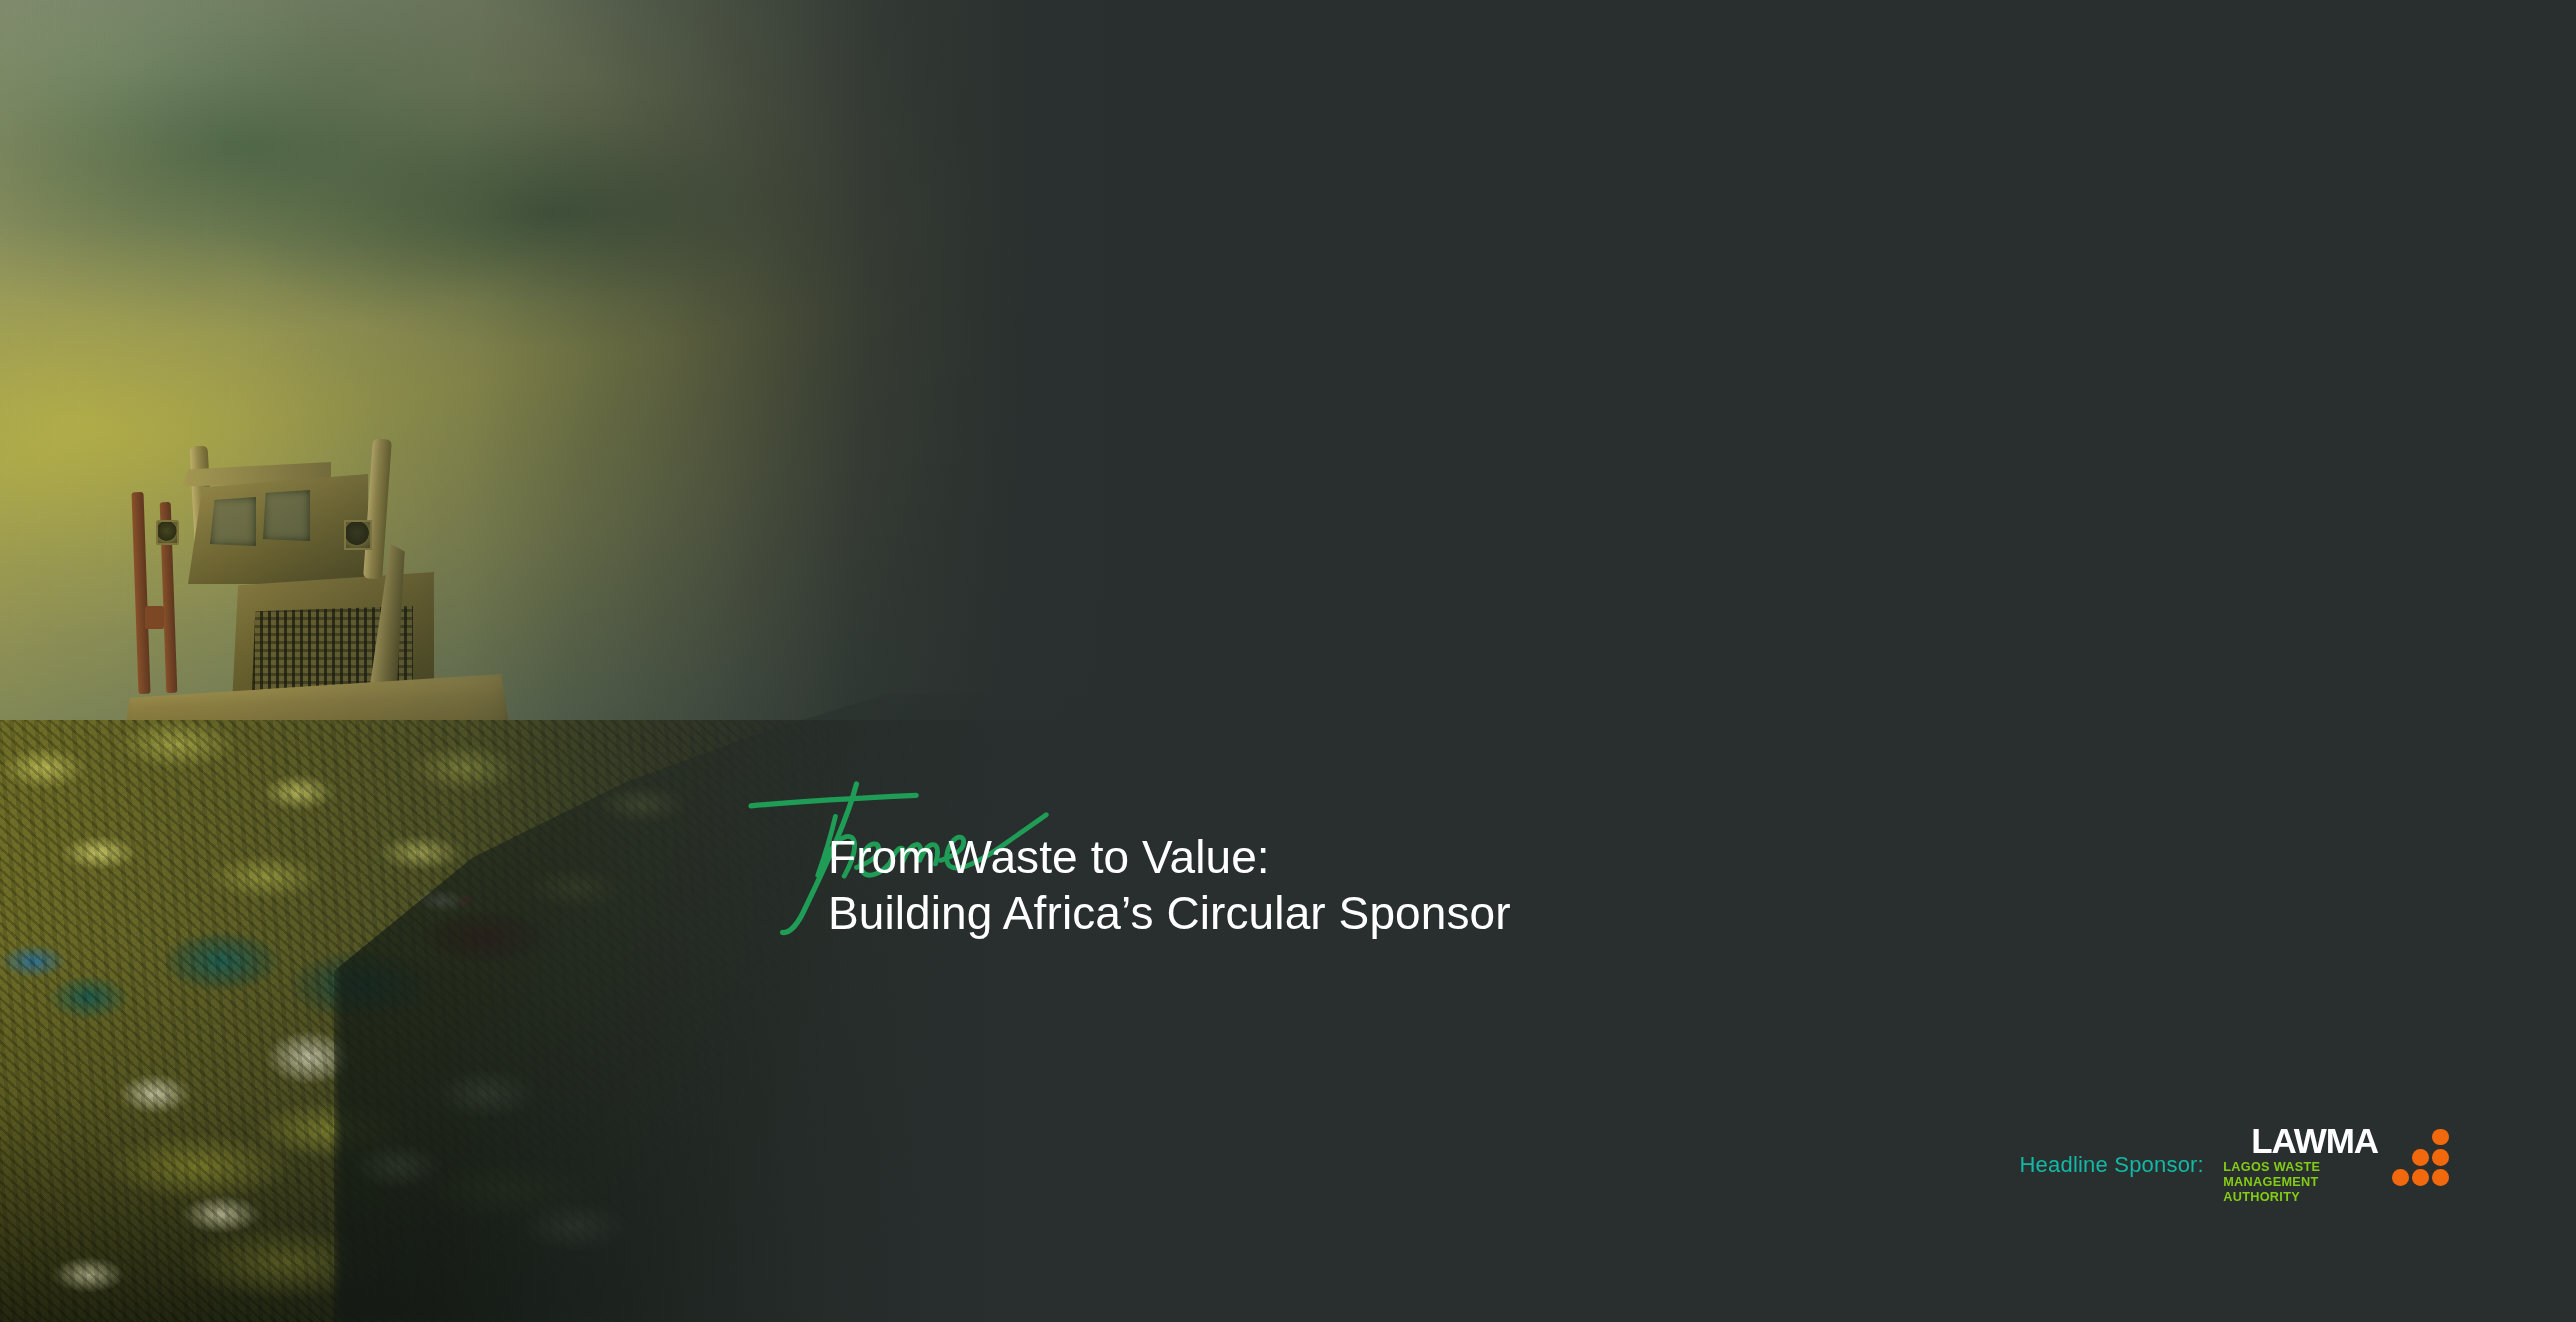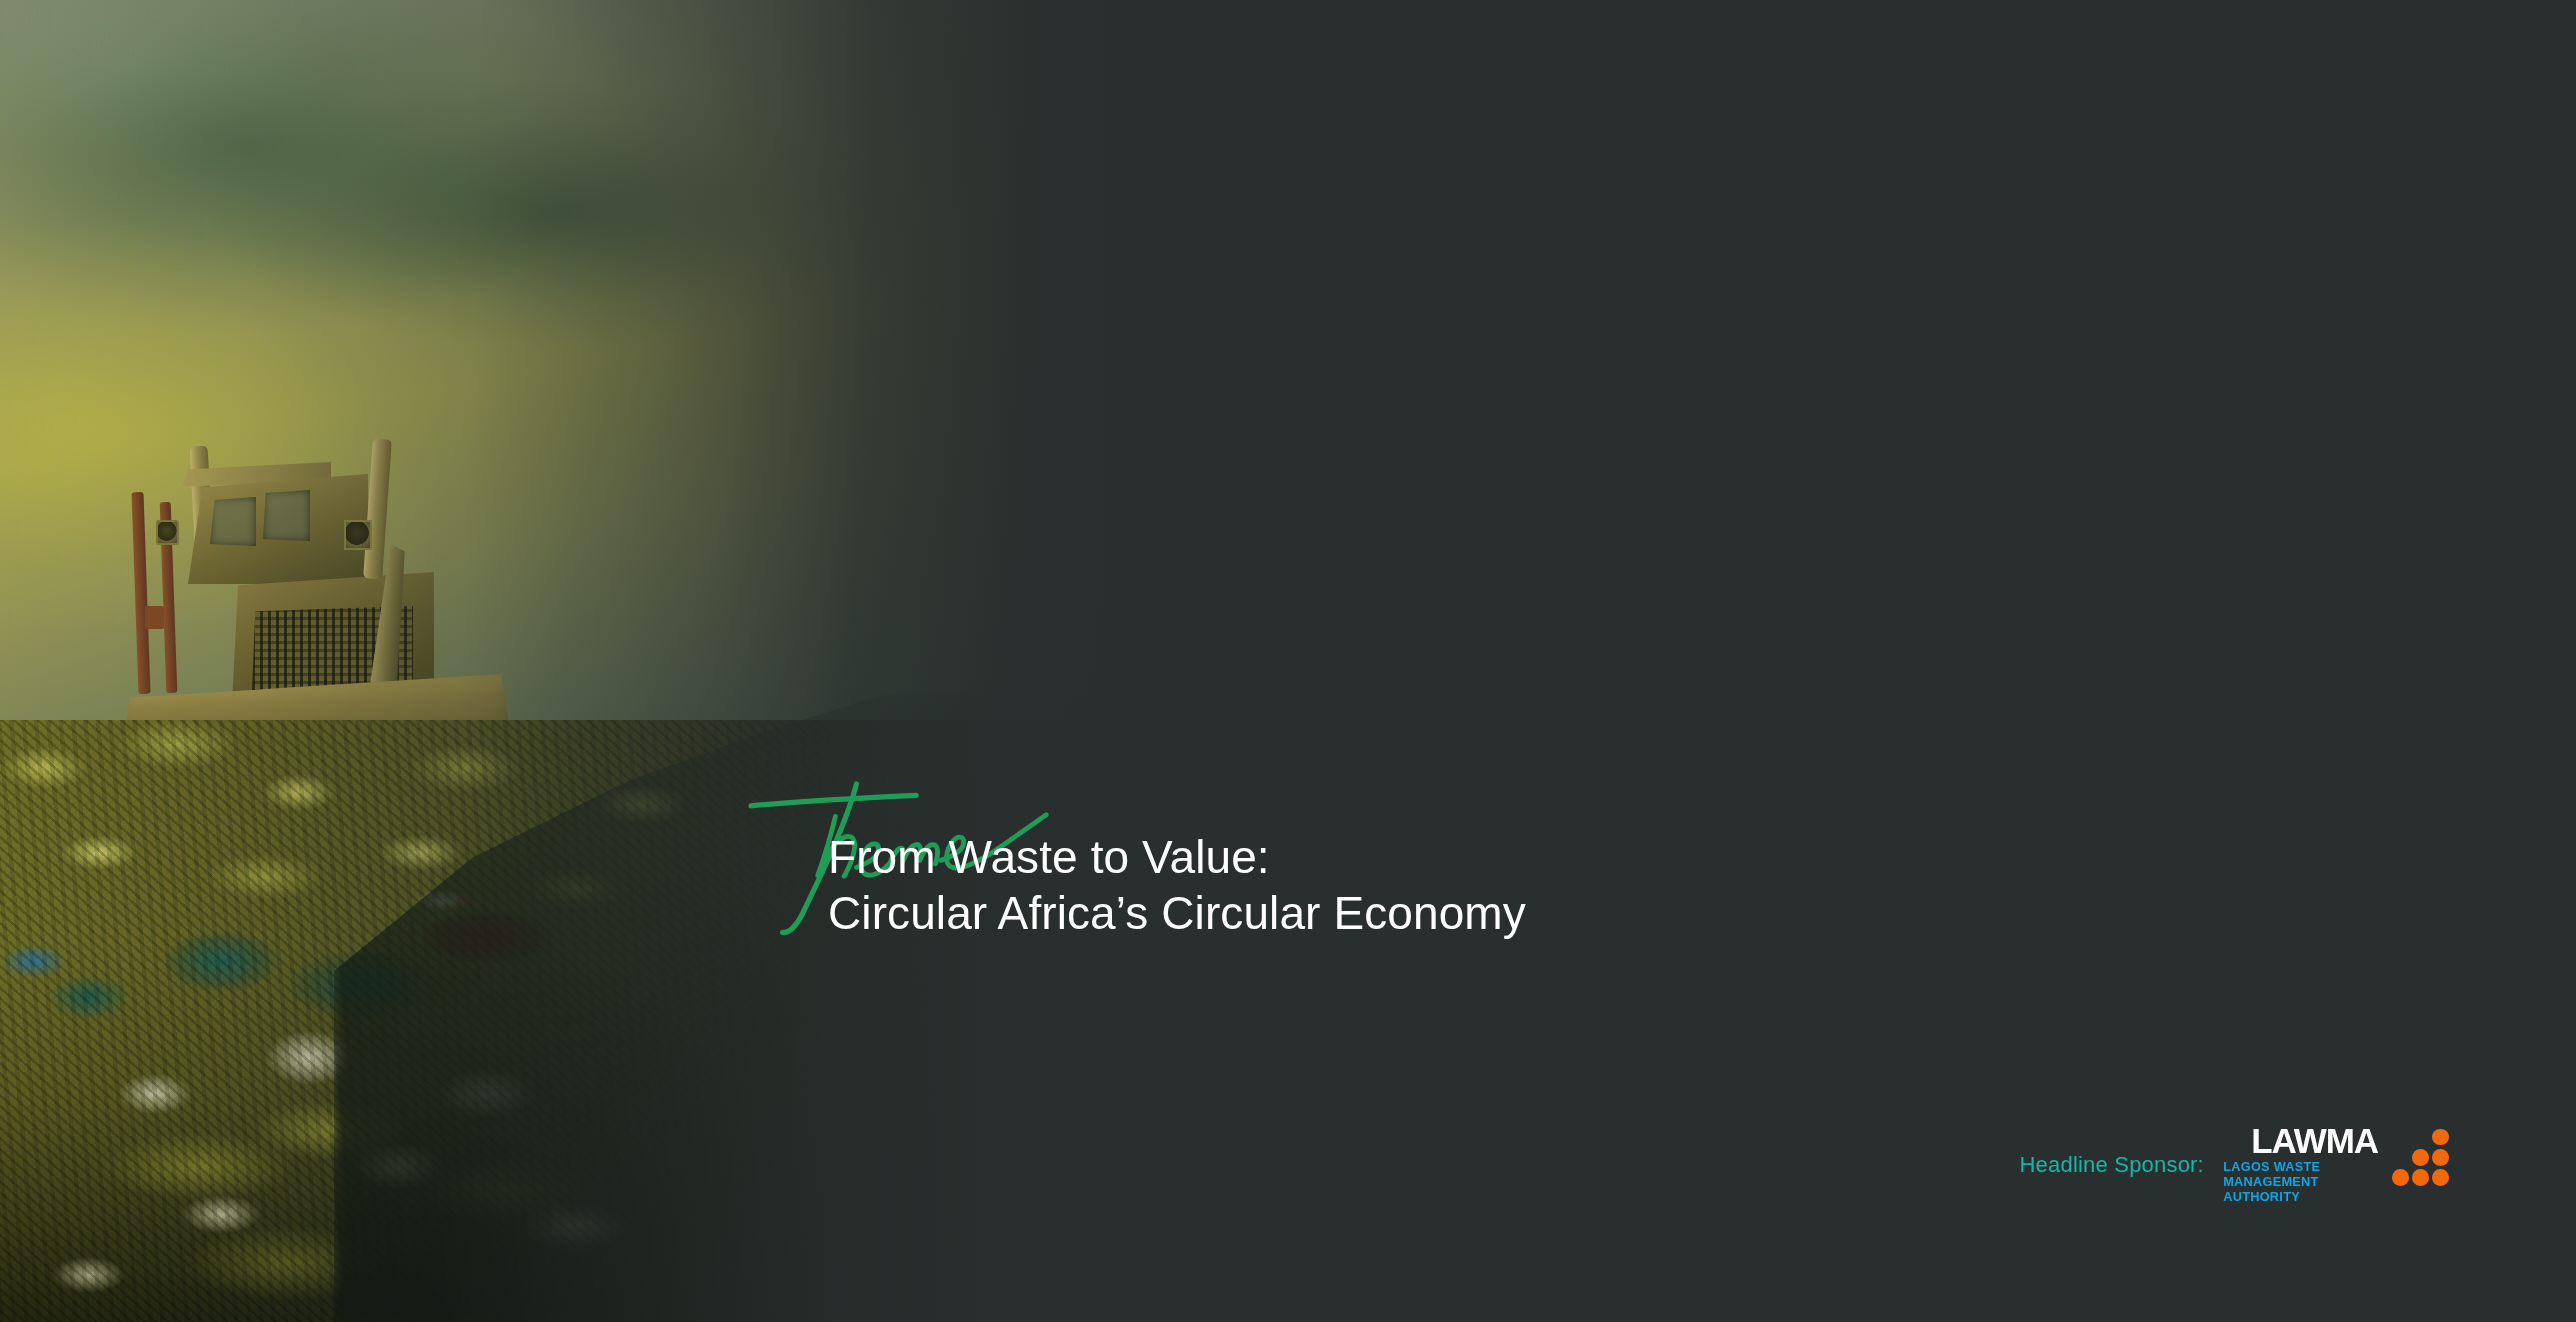--- a/index.html
+++ b/index.html
@@ -326,21 +326,21 @@
   .lawma-text { display: flex; flex-direction: column; }
   .lawma-word {
     color: #ffffff;
     font-weight: 700;
     font-size: 35px;
     line-height: 0.92;
     letter-spacing: -1.1px;
     margin-left: 28px;
   }
   .lawma-sub {
-    color: #0ea5e9;
+    color: #84cc16;
     font-weight: 700;
     font-size: 12.7px;
     line-height: 1.18;
     letter-spacing: 0.3px;
     margin-top: 2.6px;
     white-space: pre-line;
   }
   .lawma-dots {
     display: grid;
     grid-template-columns: repeat(3, 16.7px);
@@ -408,21 +408,21 @@
           <path d="M128 104 C139 100, 152 93, 153 84 C154 76, 146 75, 140 82 C133 90, 130 104, 136 110 C143 117, 156 110, 164 101" stroke-width="5.5"></path>
 
           <path d="M162 108 C167 96, 172 86, 176 83 C182 79, 183 88, 181 97 C185 86, 191 79, 196 78 C202 77, 202 87, 200 96 C204 86, 210 78, 215 78 C222 78, 221 90, 218 100" stroke-width="5.5"></path>
 
           <path d="M224 96 C236 92, 249 85, 250 76 C251 68, 243 67, 237 75 C230 84, 228 98, 235 103 C244 109, 268 98, 296 78 C318 62, 336 50, 344 44" stroke-width="5.5"></path>
         </g>
       </svg>
     </div>
 
     <div class="subtitle">From Waste to Value:
-Circular Africa’s Circular Economy</div>
+Building Africa’s Circular Sponsor</div>
   </div>
 
   <div class="sponsor">
     <div class="sponsor-label">Headline Sponsor:</div>
 
     <div class="lawma">
       <div class="lawma-text">
         <div class="lawma-word">LAWMA</div>
         <div class="lawma-sub">LAGOS WASTE
 MANAGEMENT

